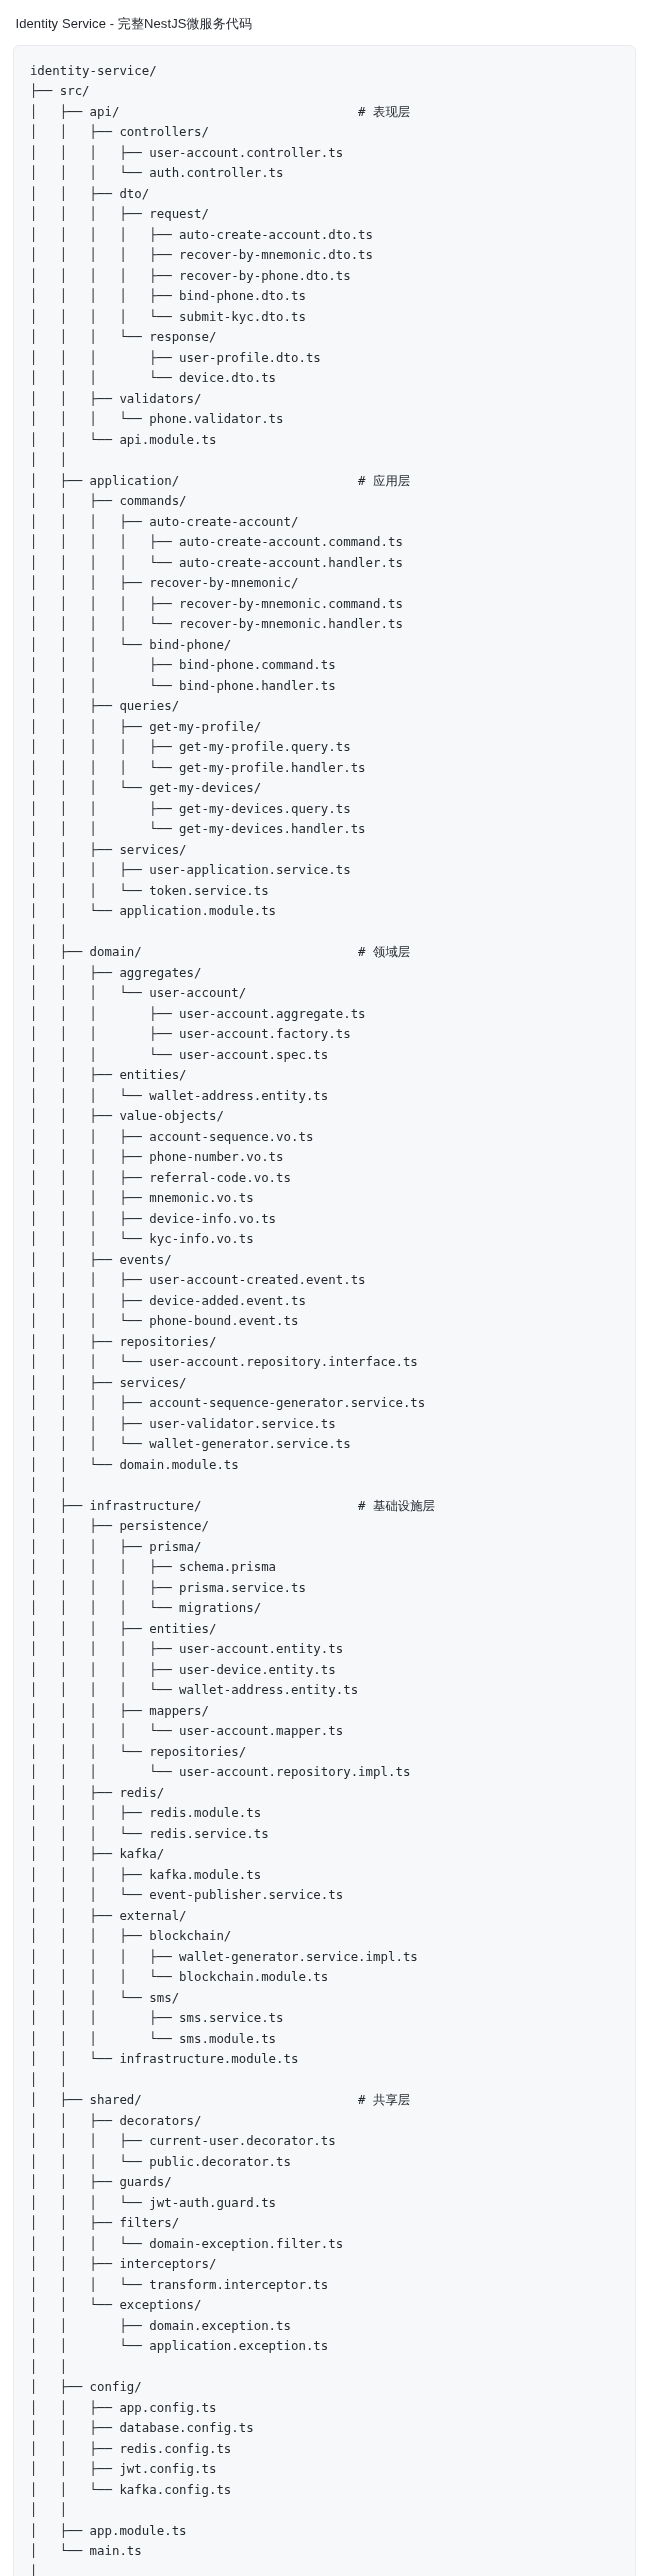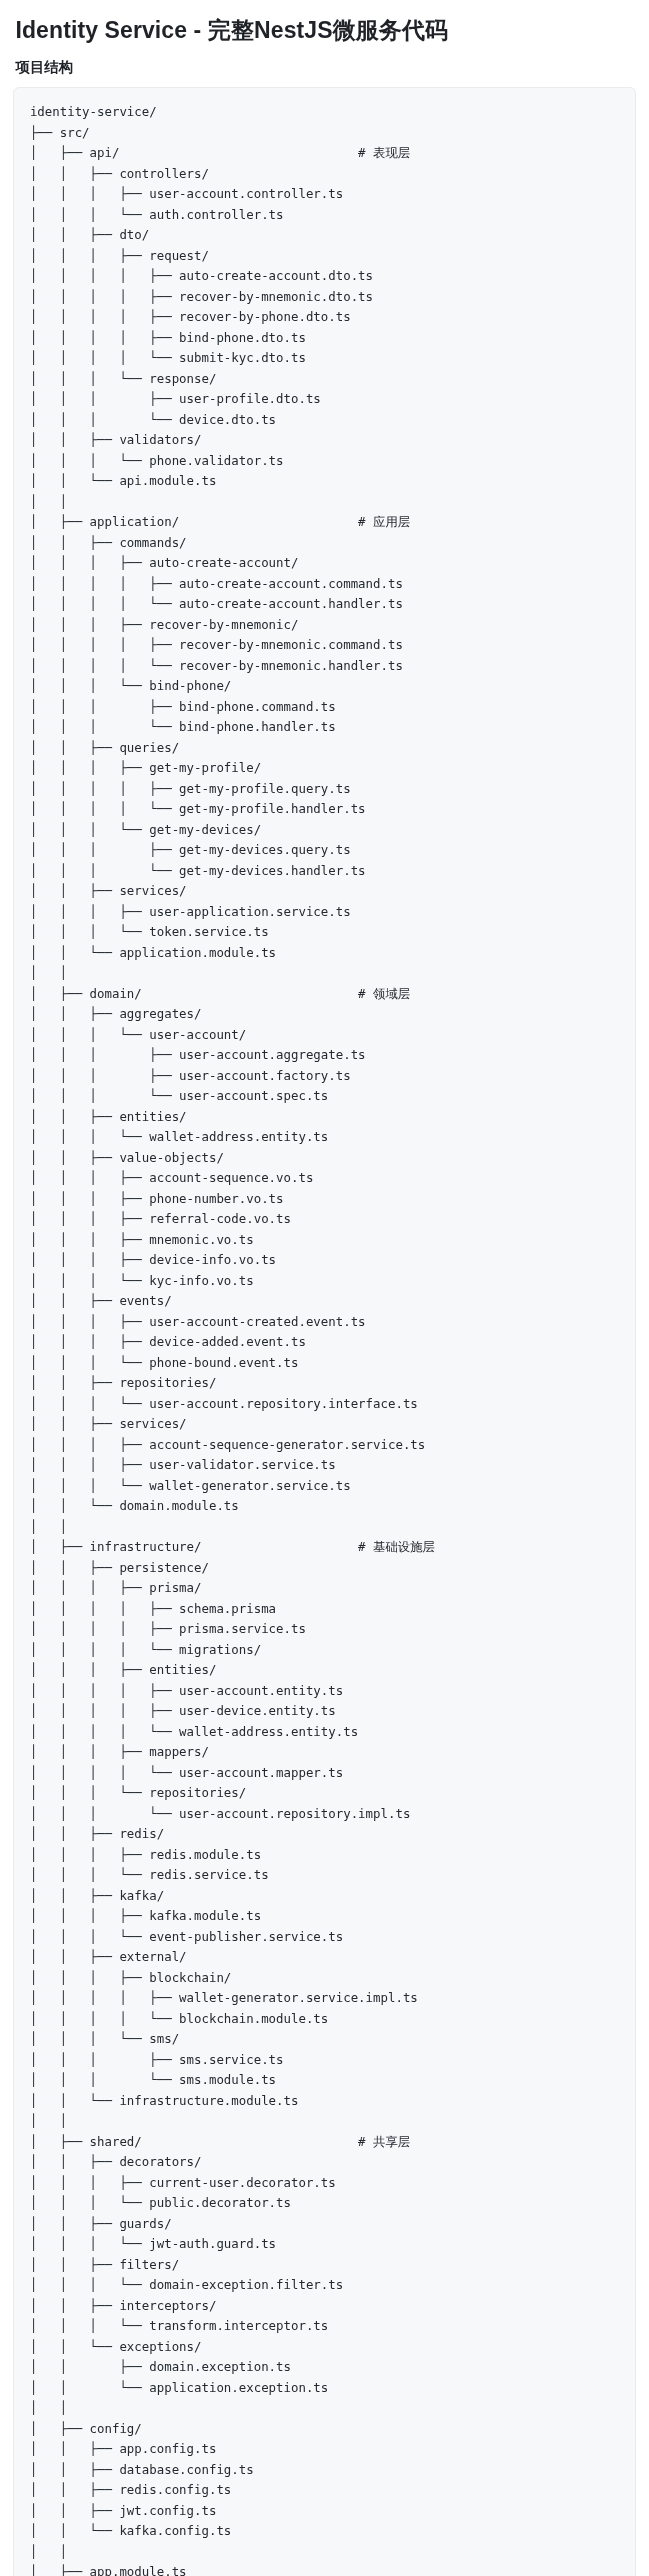--- a/index.html
+++ b/index.html
@@ -17,23 +17,23 @@
   }
   .page {
     width: 649px;
     min-height: 3043px;
     padding: 15.5px 13.4px 15.5px 13.4px;
     background: var(--page-bg);
     font-family: "Liberation Sans", sans-serif;
     color: var(--heading-text);
   }
   .doc-title {
-    font-size: 23px;
+    font-size: 13px;
     line-height: 1.25;
-    font-weight: 700;
+    font-weight: 400;
     margin: 0 0 13.4px 2.1px;
     color: var(--heading-text);
     letter-spacing: 0.1px;
   }
   .section-heading {
     font-size: 14.4px;
     line-height: 1.25;
     font-weight: 700;
     margin: 0 0 11.3px 2.1px;
     color: var(--heading-text);
@@ -53,21 +53,20 @@
     white-space: pre;
     tab-size: 4;
   }
 </style>
 </head>
 <body>
 
 <div class="page">
   <h1 class="doc-title">Identity Service - 完整NestJS微服务代码</h1>
 
-  <h2 class="section-heading">项目结构</h2>
 
   <div class="code-block">
     <pre class="file-tree">identity-service/
 ├── src/
 │   ├── api/                                # 表现层
 │   │   ├── controllers/
 │   │   │   ├── user-account.controller.ts
 │   │   │   └── auth.controller.ts
 │   │   ├── dto/
 │   │   │   ├── request/

